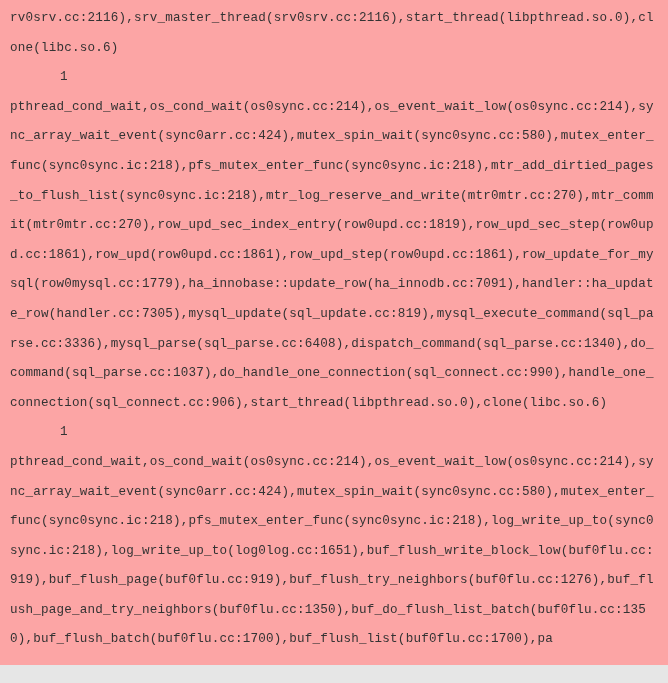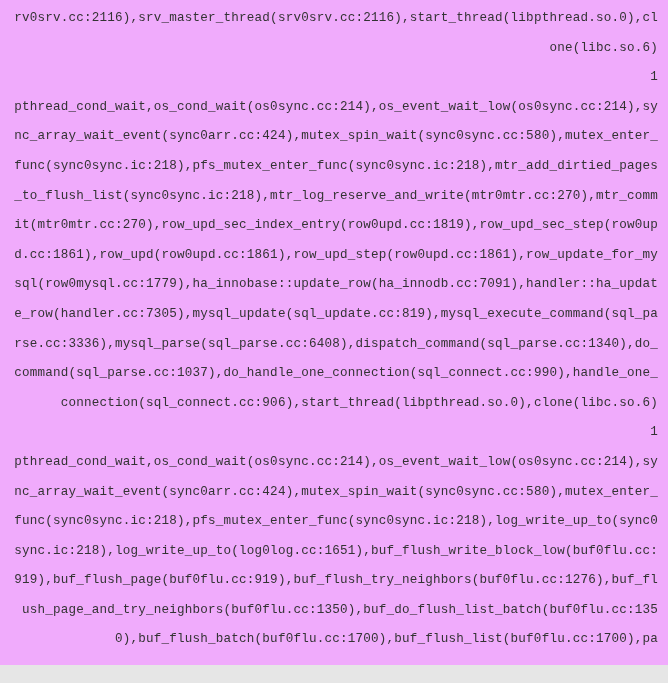--- a/index.html
+++ b/index.html
@@ -3,30 +3,29 @@
 <meta charset="utf-8">
 <style>
   html, body {
     margin: 0;
     padding: 0;
     width: 668px;
     background: #e6e6e6;
   }
   .page {
     width: 668px;
-    background: #f0abfc;
+    background: #fca5a5;
     padding: 4px 10px 10px 10px;
     box-sizing: border-box;
     font-family: "Courier New", Courier, monospace;
     font-size: 12.6px;
     color: #333333;
     line-height: 2.35;
     word-break: break-all;
     letter-spacing: 0.2px;
-    text-align: right;
   }
   .block {
     margin: 0;
   }
   .count {
     margin: 0;
     padding-left: 50px;
   }
 </style>
 </head>

